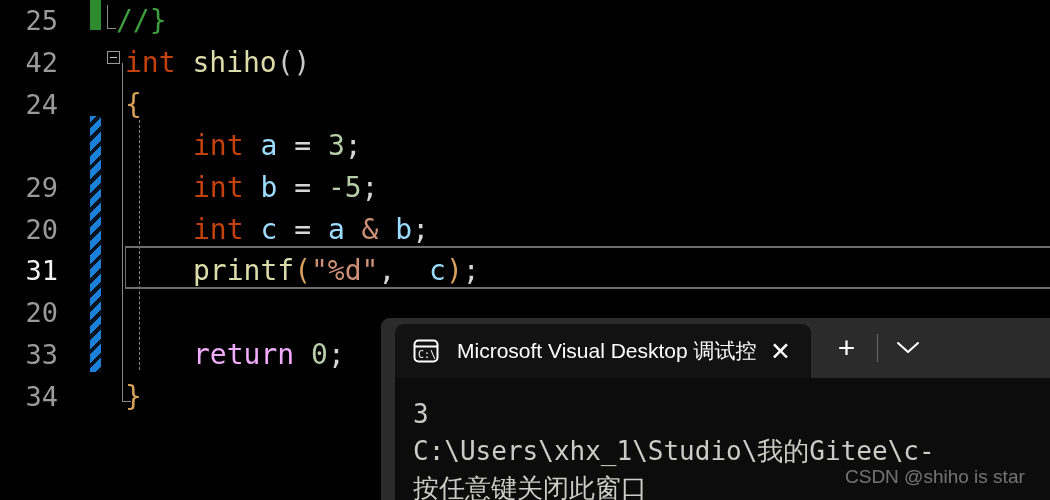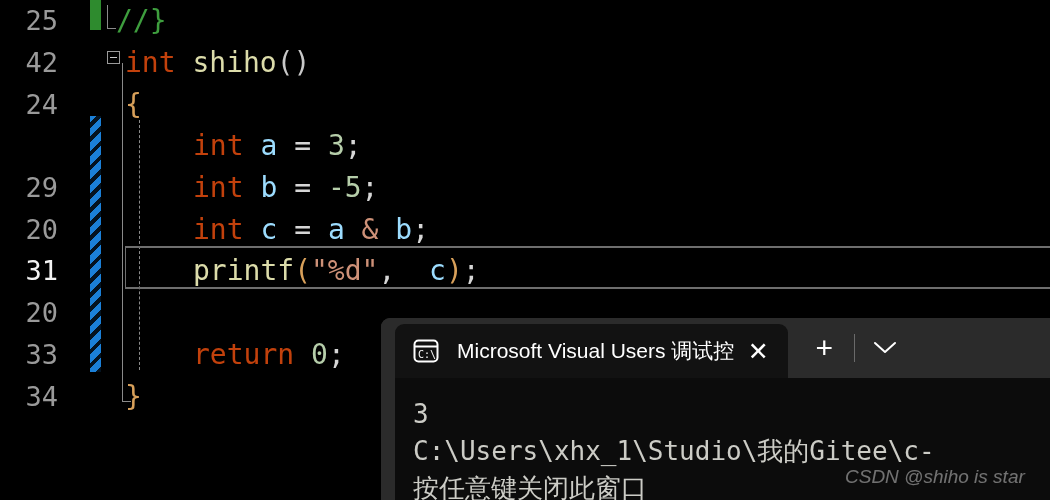--- a/index.html
+++ b/index.html
@@ -108,21 +108,21 @@
   }
 
   .code-text {
     font-size: 28px;
     font-family: "DejaVu Sans Mono", monospace;
     white-space: pre;
     letter-spacing: 0px;
   }
   .tok-comment  { color: #3e9e3e; }
   .tok-keyword  { color: #c2410c; }
-  .tok-ctrl     { color: #c2410c; }
+  .tok-ctrl     { color: #f0abfc; }
   .tok-var      { color: #9cdcfe; }
   .tok-num      { color: #b6ceaa; }
   .tok-op       { color: #d6d6d6; }
   .tok-func     { color: #dcdcaa; }
   .tok-str      { color: #ce9178; }
   .tok-punct    { color: #d6d6d6; }
   .tok-brace1   { color: #d8a05a; }
   .tok-brace2   { color: #c8c8c8; }
   .tok-plain    { color: #d6d6d6; }
 
@@ -239,21 +239,20 @@
   
   .watermark {
     position: absolute;
     left: 845px;
     top: 466px;
     font-family: "Liberation Sans", sans-serif;
     font-size: 19px;
     color: rgba(255,255,255,0.42);
     white-space: nowrap;
     pointer-events: none;
-    font-style: italic;
   }
 </style>
 </head>
 <body>
 
 <div id="root">
 
   <div class="editor">
 
     <div class="changebar saved"></div>
@@ -315,21 +314,21 @@
     <div class="term-titlebar">
 
       <div class="term-tab">
         <span class="term-tab-icon">
           <svg width="28" height="28" viewBox="0 0 28 28" fill="none">
             <rect x="2.5" y="3.5" width="23" height="21" rx="4" stroke="#ffffff" stroke-width="2"></rect>
             <line x1="2.5" y1="9.5" x2="25.5" y2="9.5" stroke="#ffffff" stroke-width="1.8"></line>
             <text x="6" y="20.5" font-family="DejaVu Sans Mono, monospace" font-size="10" fill="#ffffff">C:\</text>
           </svg>
         </span>
-        <span class="term-tab-title">Microsoft Visual Users 调试控</span>
+        <span class="term-tab-title">Microsoft Visual Desktop 调试控</span>
         <span class="term-tab-close">✕</span>
       </div>
 
       <div class="term-newtab">+</div>
       <div class="term-sep"></div>
       <div class="term-chevron">
         <svg width="24" height="14" viewBox="0 0 24 14" fill="none">
           <path d="M2 2 L12 11 L22 2" stroke="#ffffff" stroke-width="2" stroke-linecap="round" stroke-linejoin="round"></path>
         </svg>
       </div>

